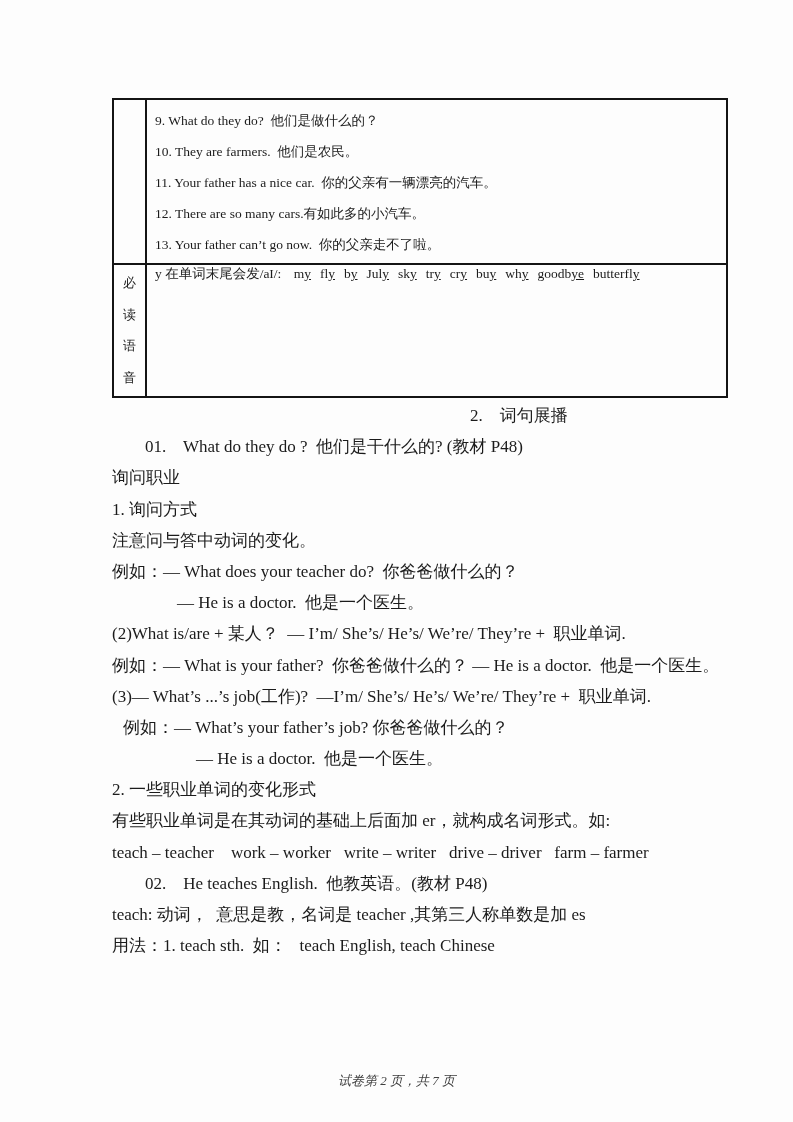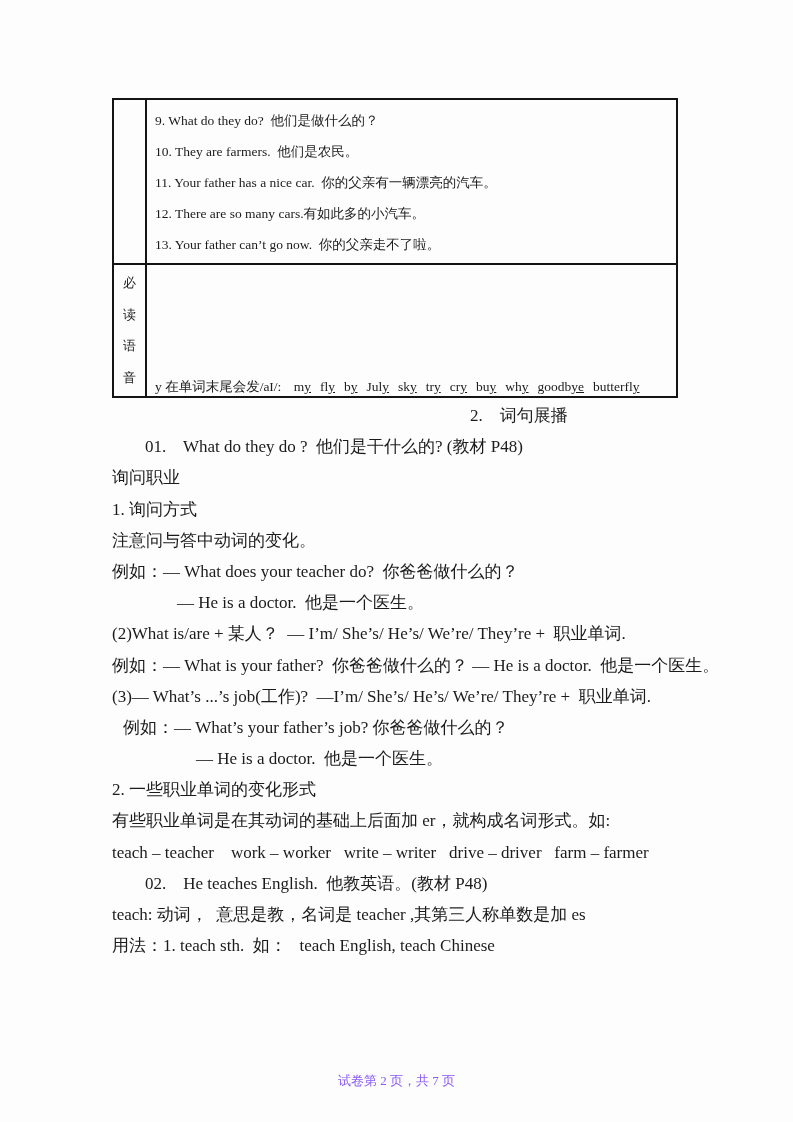--- a/index.html
+++ b/index.html
@@ -3,50 +3,50 @@
 <meta charset="utf-8">
 <style>
   html,body{margin:0;padding:0;background:#ffffff;}
   .page{
     position:relative;width:793px;height:1122px;background:#fdfdfd;
     font-family:"Liberation Serif","DejaVu Serif",serif;color:#1b1b1b;
     overflow:hidden;
   }
   
   .doc-table{
-    position:absolute;left:112px;top:98px;width:566px;box-sizing:border-box;
+    position:absolute;left:112px;top:98px;width:616px;box-sizing:border-box;
     border:2px solid #141414;
   }
   .t-row{display:flex;box-sizing:border-box;}
   .t-row1{height:163px;}
   .t-row2{height:133px;border-top:2px solid #141414;}
   .t-label{
     width:33px;flex:0 0 33px;border-right:2px solid #141414;box-sizing:border-box;
     display:flex;flex-direction:column;align-items:center;justify-content:space-evenly;
     font-size:13px;
   }
   .t-content{flex:1;min-width:0;}
   .t-sentences{padding:5px 0 0 8px;}
   .t-line{line-height:31px;height:31px;white-space:pre;font-size:13.5px;}
-  .t-phonics{display:flex;align-items:flex-end;padding:0 0 0 8px;}
+  .t-phonics{display:flex;align-items:flex-start;padding:0 0 0 8px;}
   .phonics{white-space:pre;font-size:13.5px;}
   .word{margin-left:9px;}
   .word u{text-decoration:underline;}
   .v-char{height:26px;line-height:26px;}
   
   .body{position:absolute;left:112px;top:400px;width:575px;font-size:17px;}
   .b-line{height:31.2px;line-height:31.2px;white-space:pre;}
   .b-heading{padding-left:358px;}
   .b-num{padding-left:33px;}
   .b-plain{padding-left:0;}
   .b-ex{padding-left:11px;}
   .b-dash1{padding-left:65px;}
   .b-dash2{padding-left:84px;}
   
-  .footer{position:absolute;left:0;right:0;top:1072px;text-align:center;font-size:13px;color:#8b5cf6;}
+  .footer{position:absolute;left:0;right:0;top:1072px;text-align:center;font-size:13px;color:#404040;font-style:italic;}
 </style>
 </head>
 <body>
 
 <div class="page">
 
   <div class="doc-table">
     <div class="t-row t-row1">
       <div class="t-label"></div>
       <div class="t-content t-sentences">

